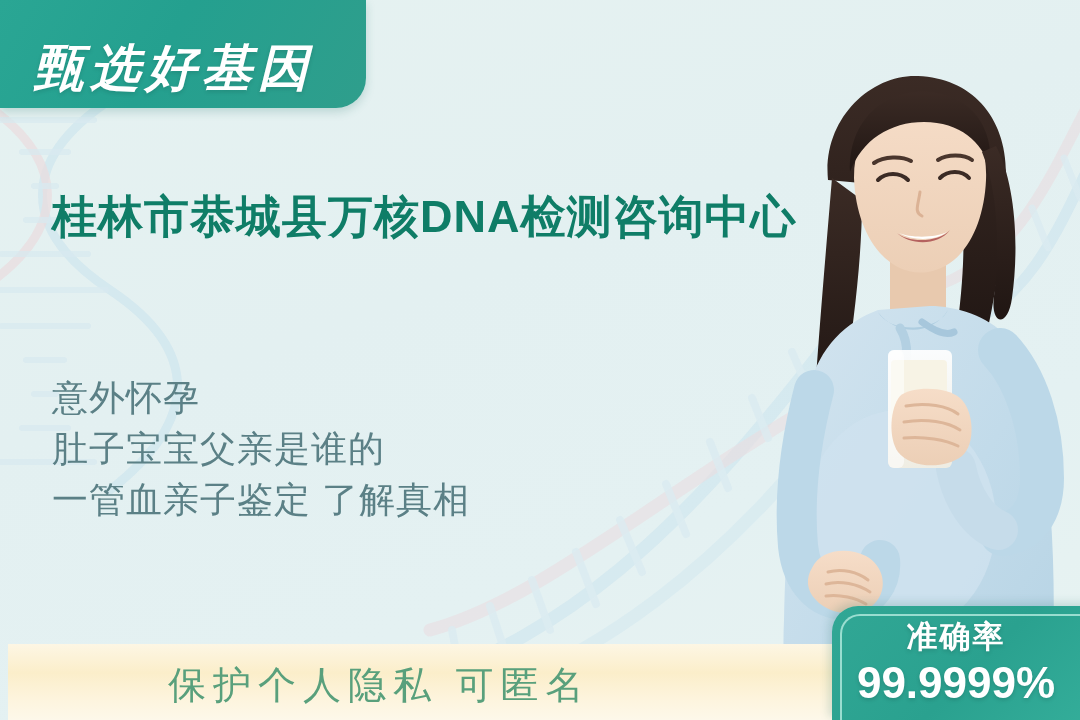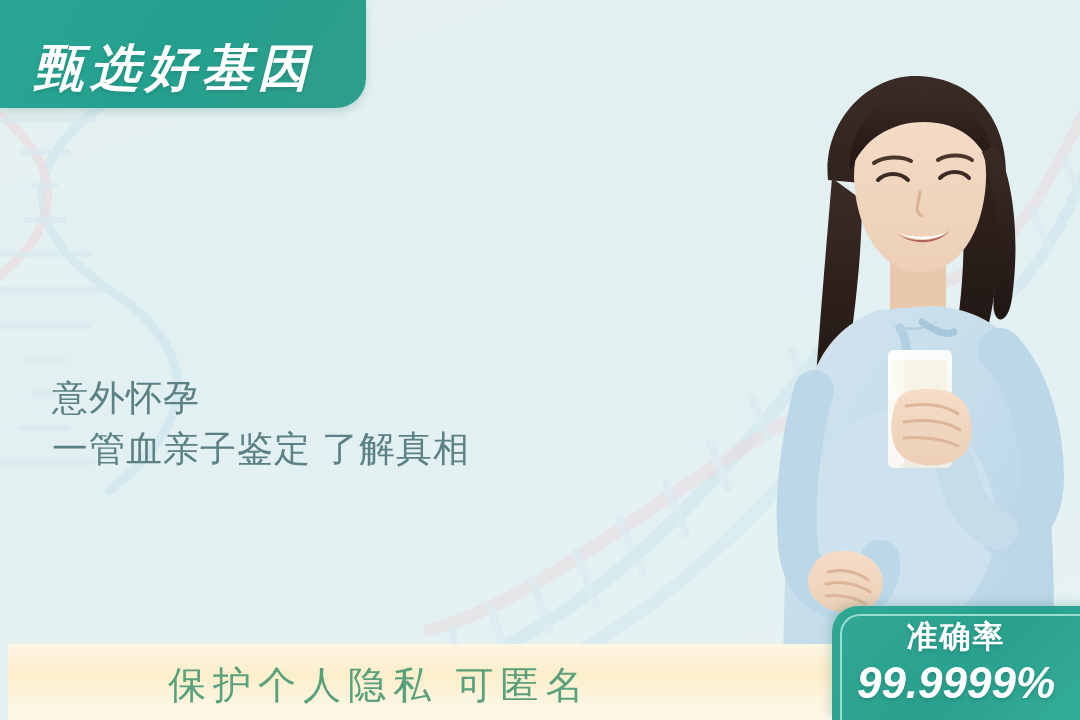--- a/index.html
+++ b/index.html
@@ -156,21 +156,20 @@
     position: absolute;
     top: 52px;
     left: 0;
     width: 248px;
     text-align: center;
     color: #ffffff;
     font-size: 44px;
     font-weight: 700;
     letter-spacing: 0px;
     text-shadow: 0 2px 4px rgba(0,0,0,.14);
-    font-style: italic;
   }
 </style>
 </head>
 <body>
 
 <div class="banner">
 
   <svg class="helix helix-left" viewBox="0 0 230 430" xmlns="http://www.w3.org/2000/svg">
     <g fill="none" stroke-width="9" stroke-linecap="round">
       <path d="M150 10 C 60 70, 60 140, 150 200 C 240 260, 240 330, 150 400" stroke="#c3dfec" opacity=".85"></path>
@@ -308,23 +307,25 @@
       <path d="M156 346 C 176 342, 198 346, 208 354"></path>
       <path d="M154 362 C 176 358, 198 362, 210 370"></path>
       <path d="M154 378 C 174 376, 196 380, 208 386"></path>
     </g>
   </svg>
 
   <div class="brand-badge">
     <div class="brand-text">甄选好基因</div>
   </div>
 
+  <h1 class="headline">桂林市恭城县万核DNA检测咨询中心</h1>
 
   <div class="copy">
     <div class="copy-line">意外怀孕</div>
+    <div class="copy-line">肚子宝宝父亲是谁的</div>
     <div class="copy-line">一管血亲子鉴定 了解真相</div>
   </div>
 
   <div class="bottom-bar">
     <div class="bottom-text">保护个人隐私 可匿名</div>
   </div>
 
   <div class="accuracy-badge">
     <div class="accuracy-inner-border"></div>
     <div class="accuracy-label">准确率</div>

